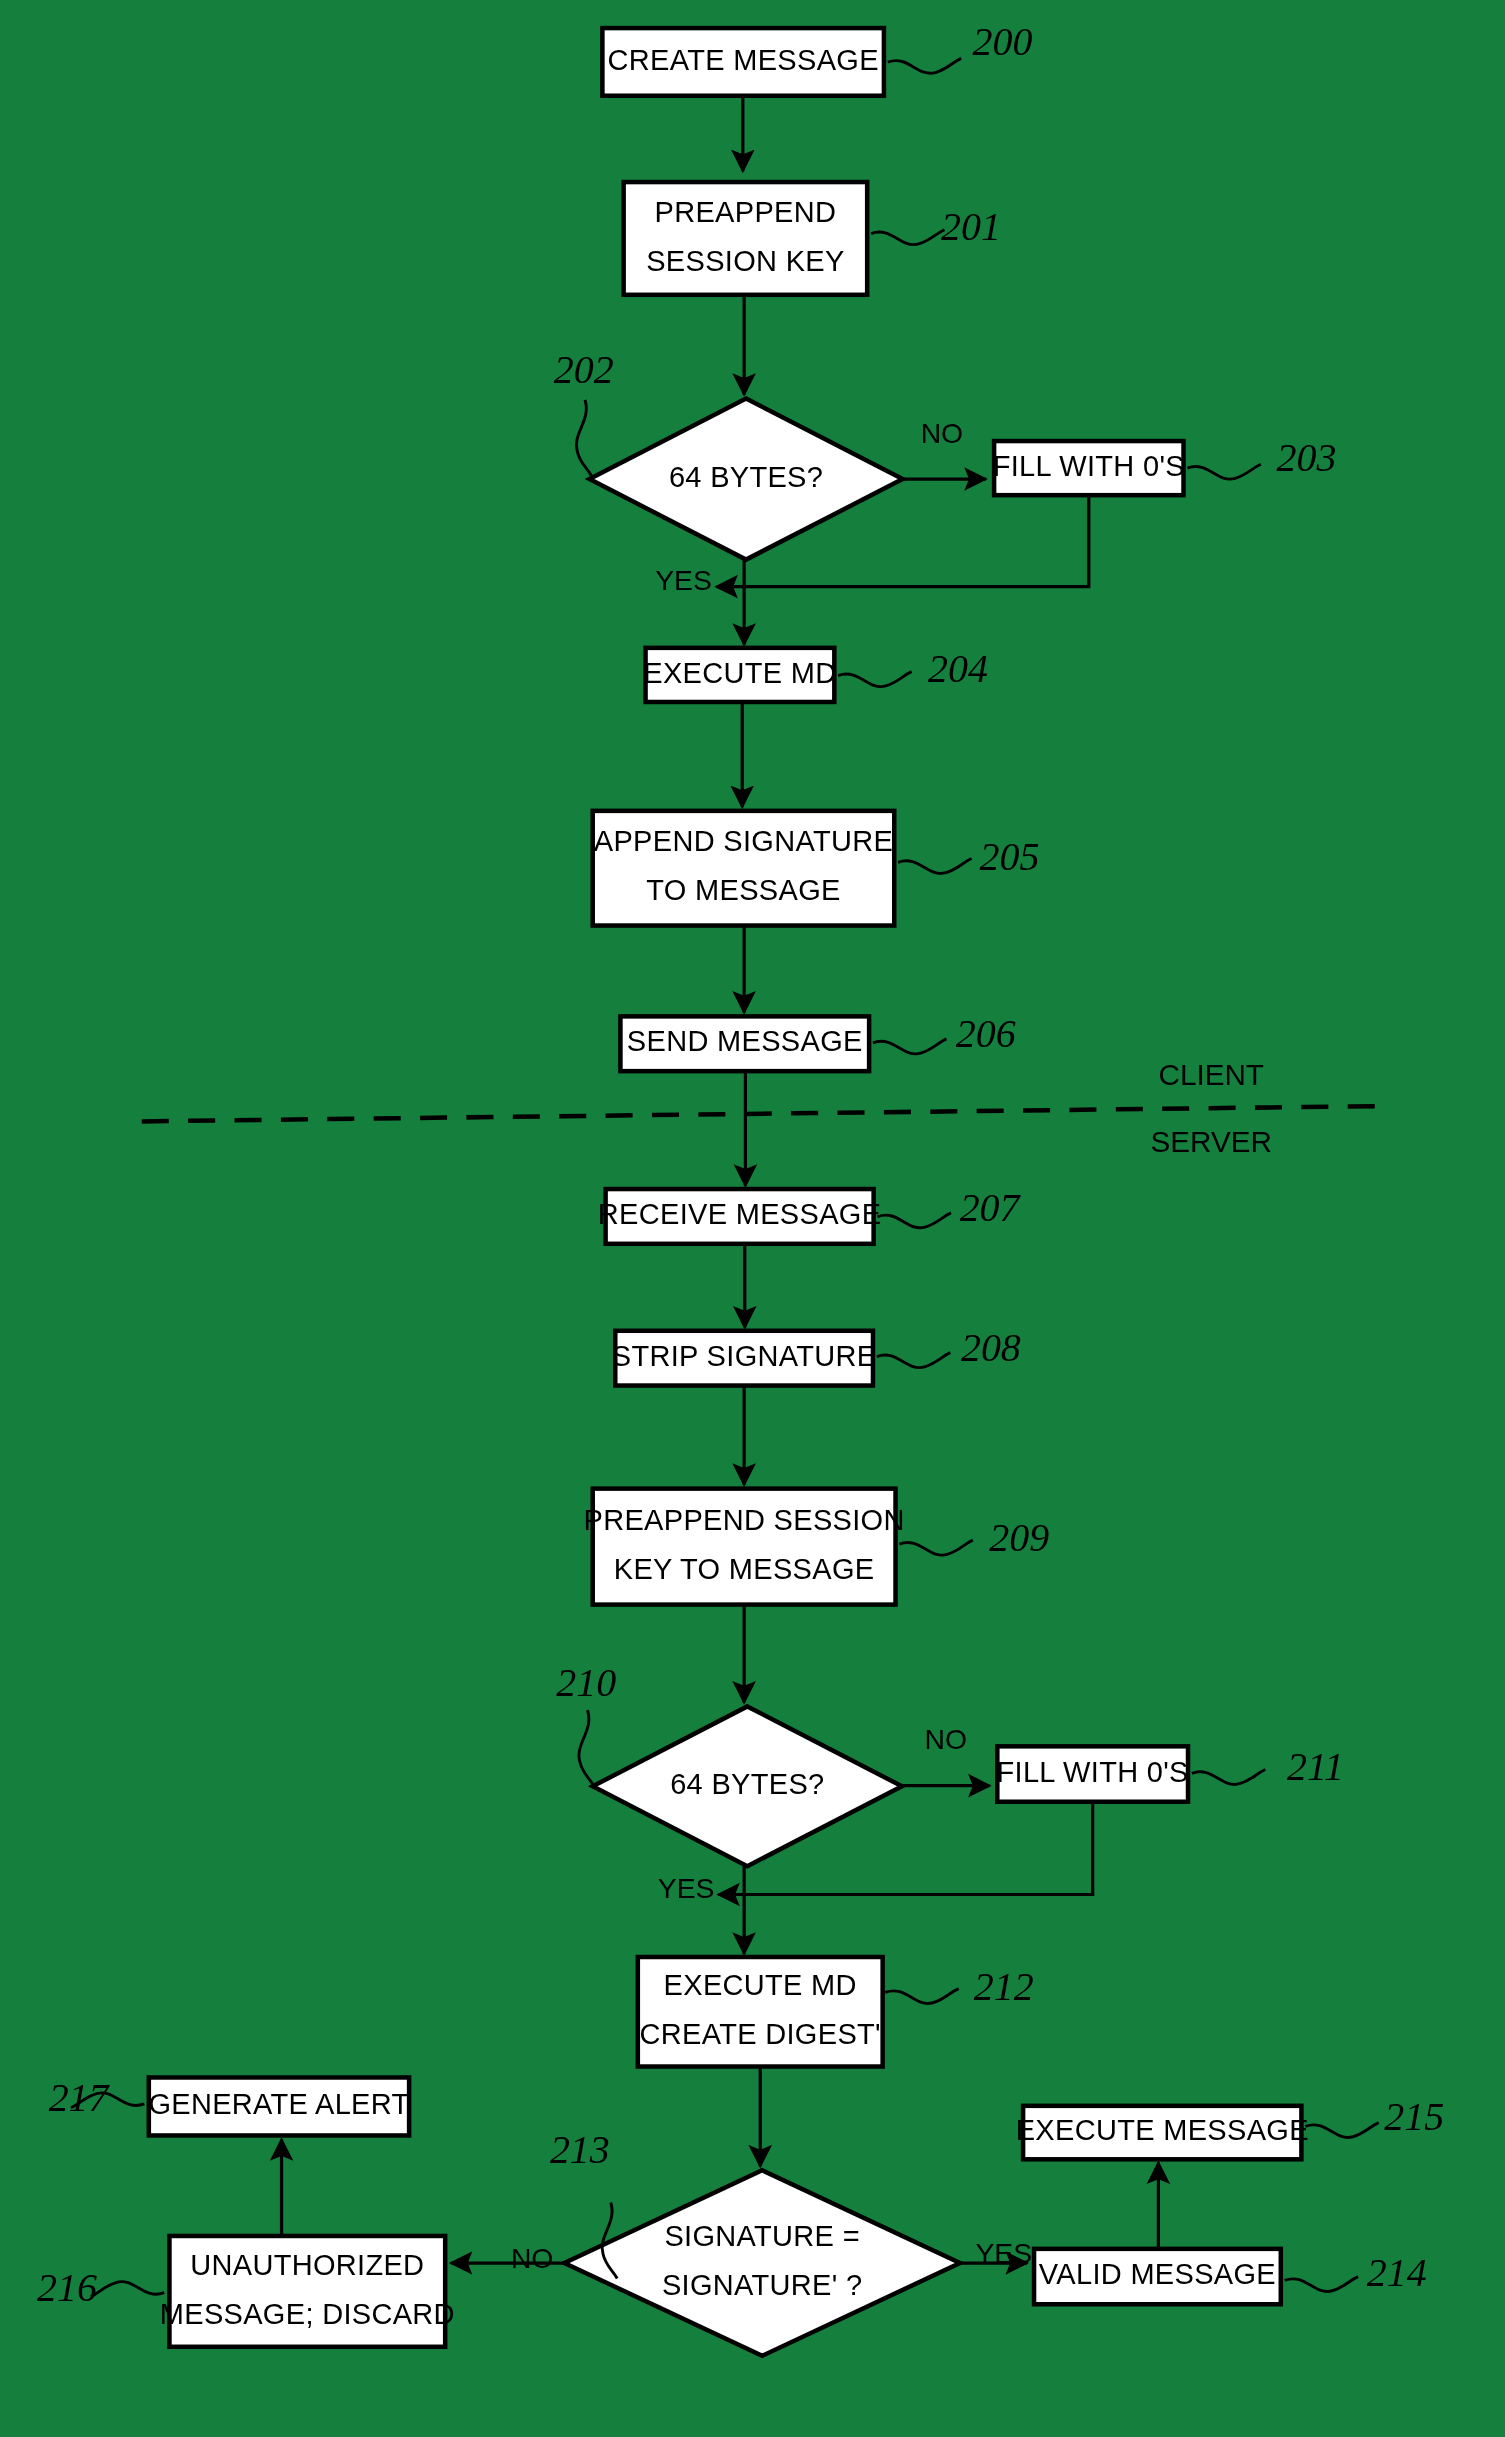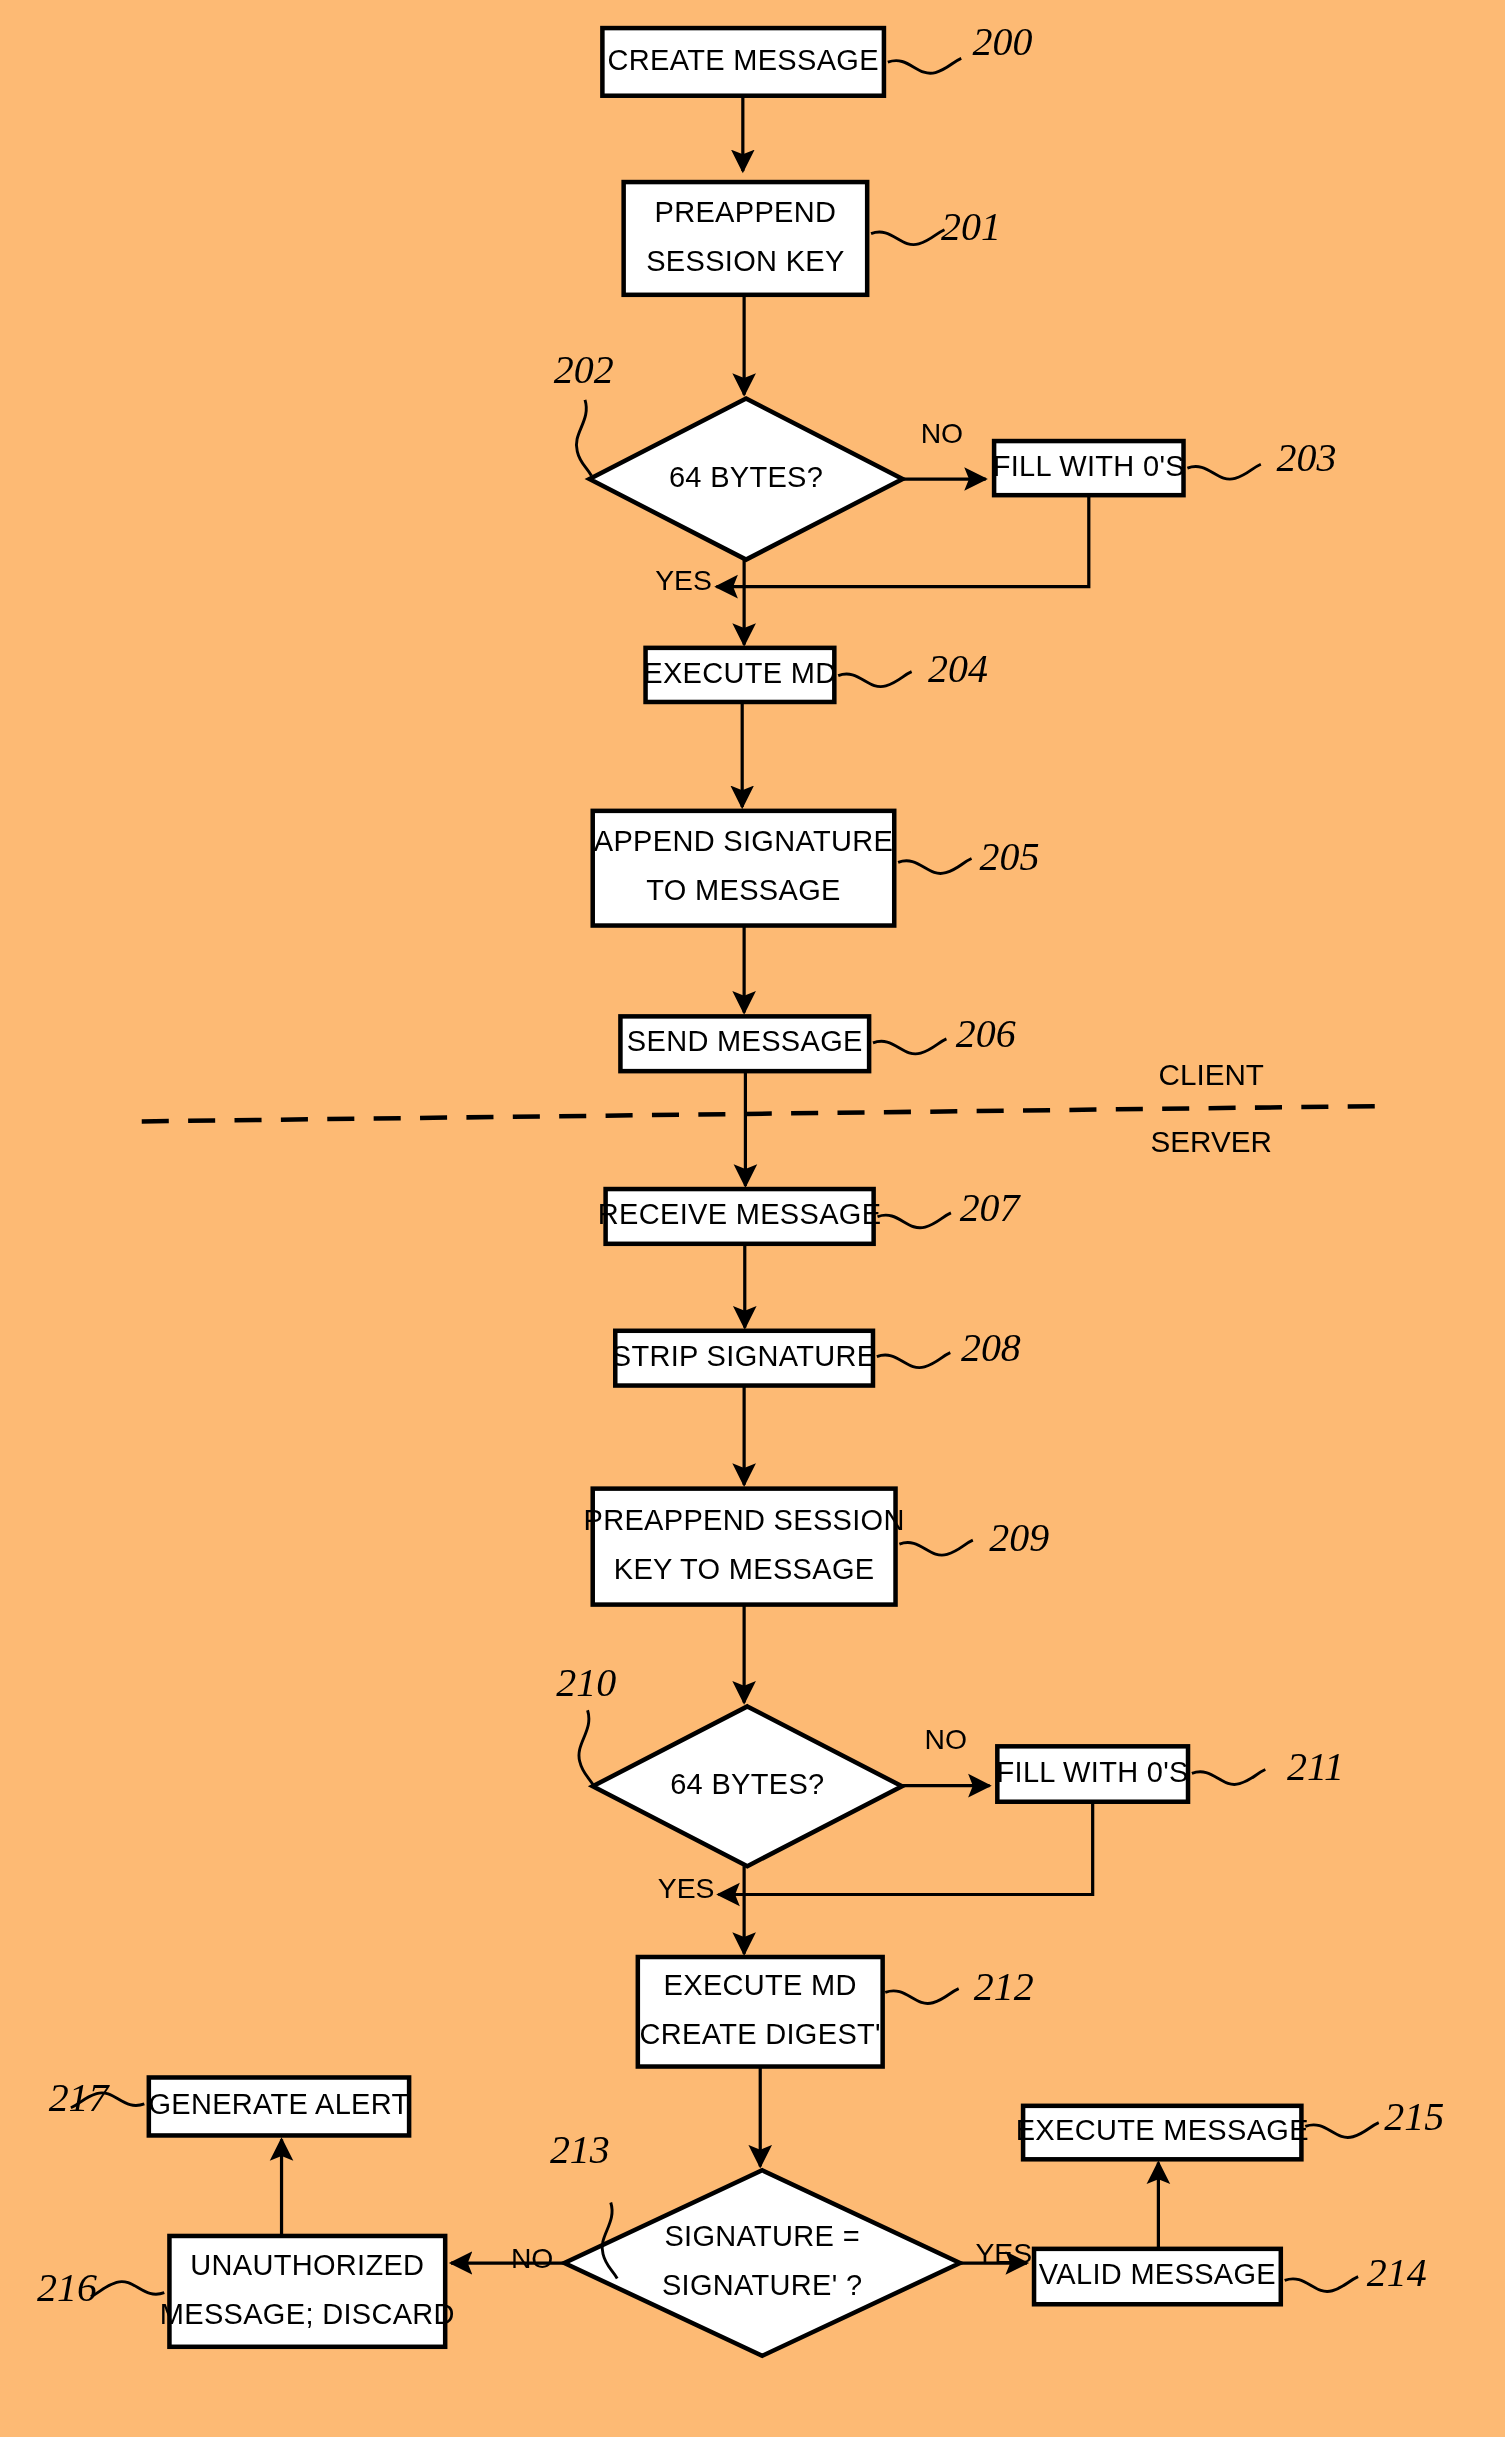--- a/index.html
+++ b/index.html
@@ -4,21 +4,21 @@
 <style>
   html, body {
     margin: 0;
     padding: 0;
     background: #ffffff;
   }
   #page {
     position: relative;
     width: 1505px;
     height: 2438px;
-    background: #fdba74;
+    background: #15803d;
     font-family: "Liberation Sans", sans-serif;
     overflow: hidden;
   }
   svg#figure {
     position: absolute;
     top: 0;
     left: 0;
     width: 1505px;
     height: 2438px;
     display: block;

